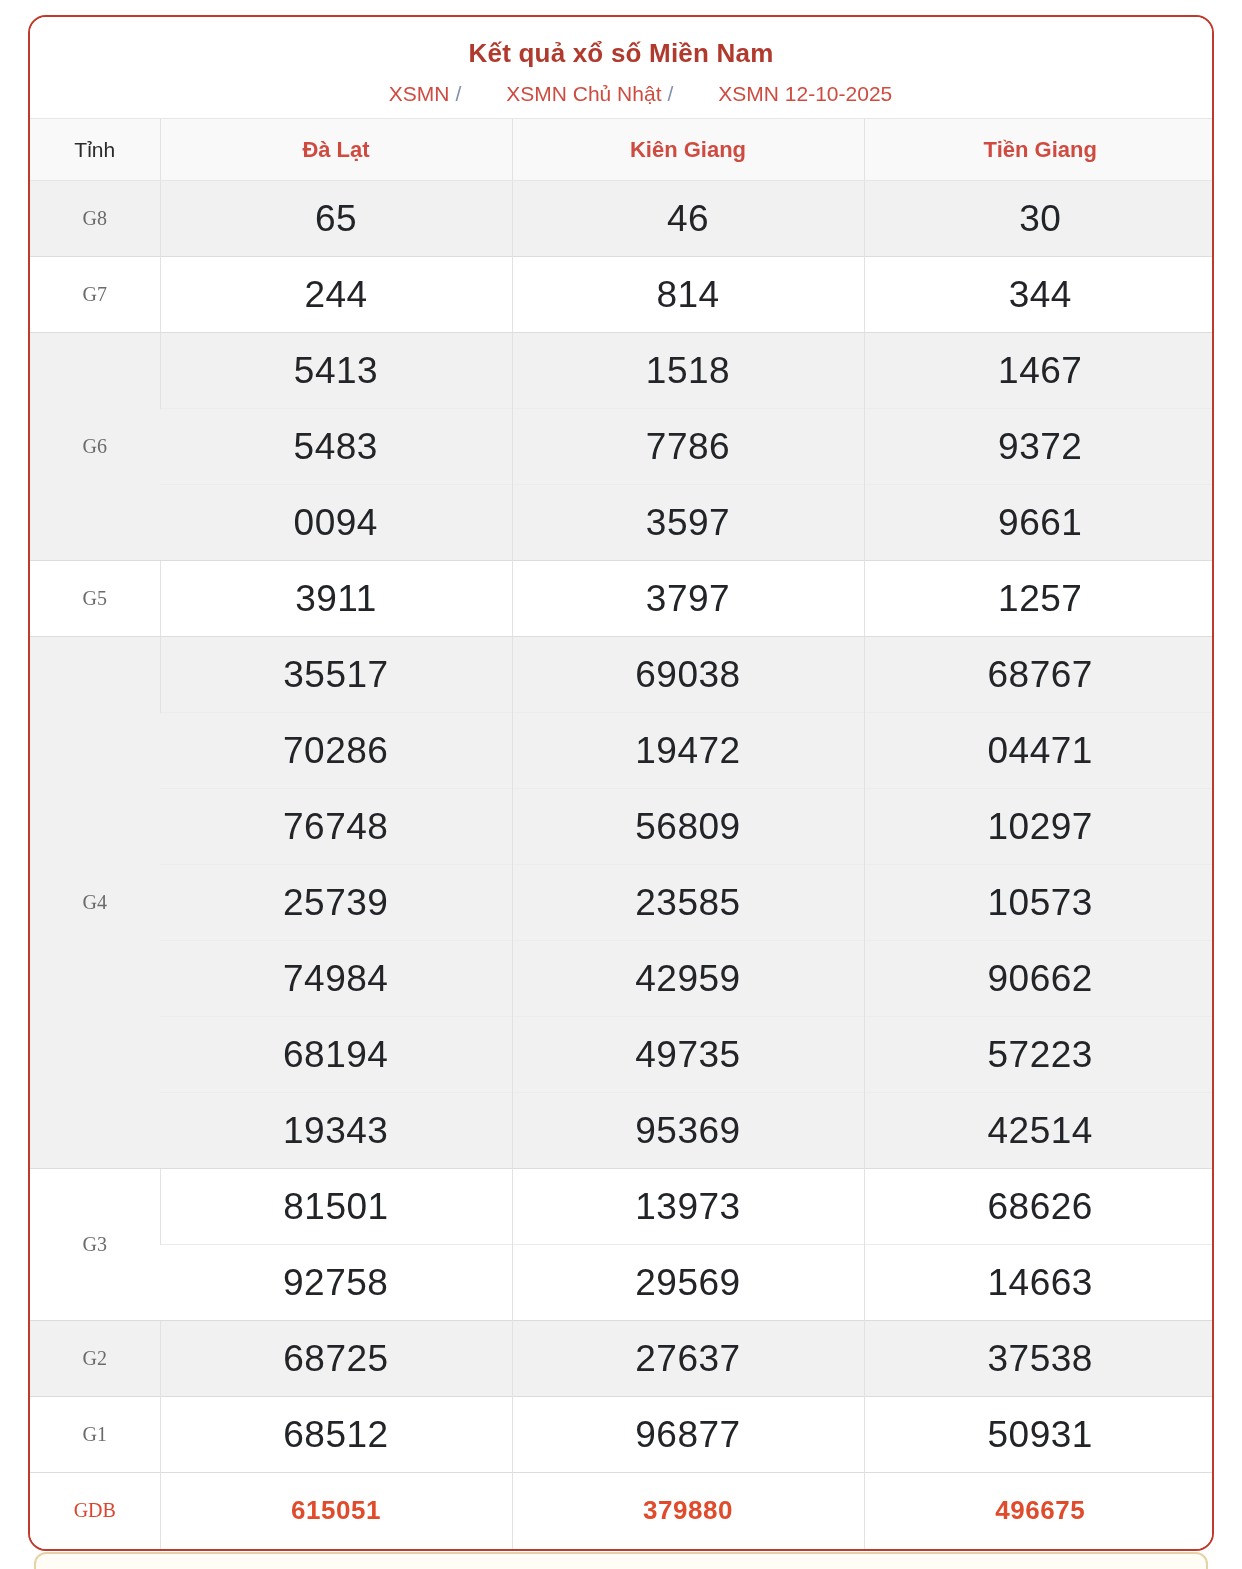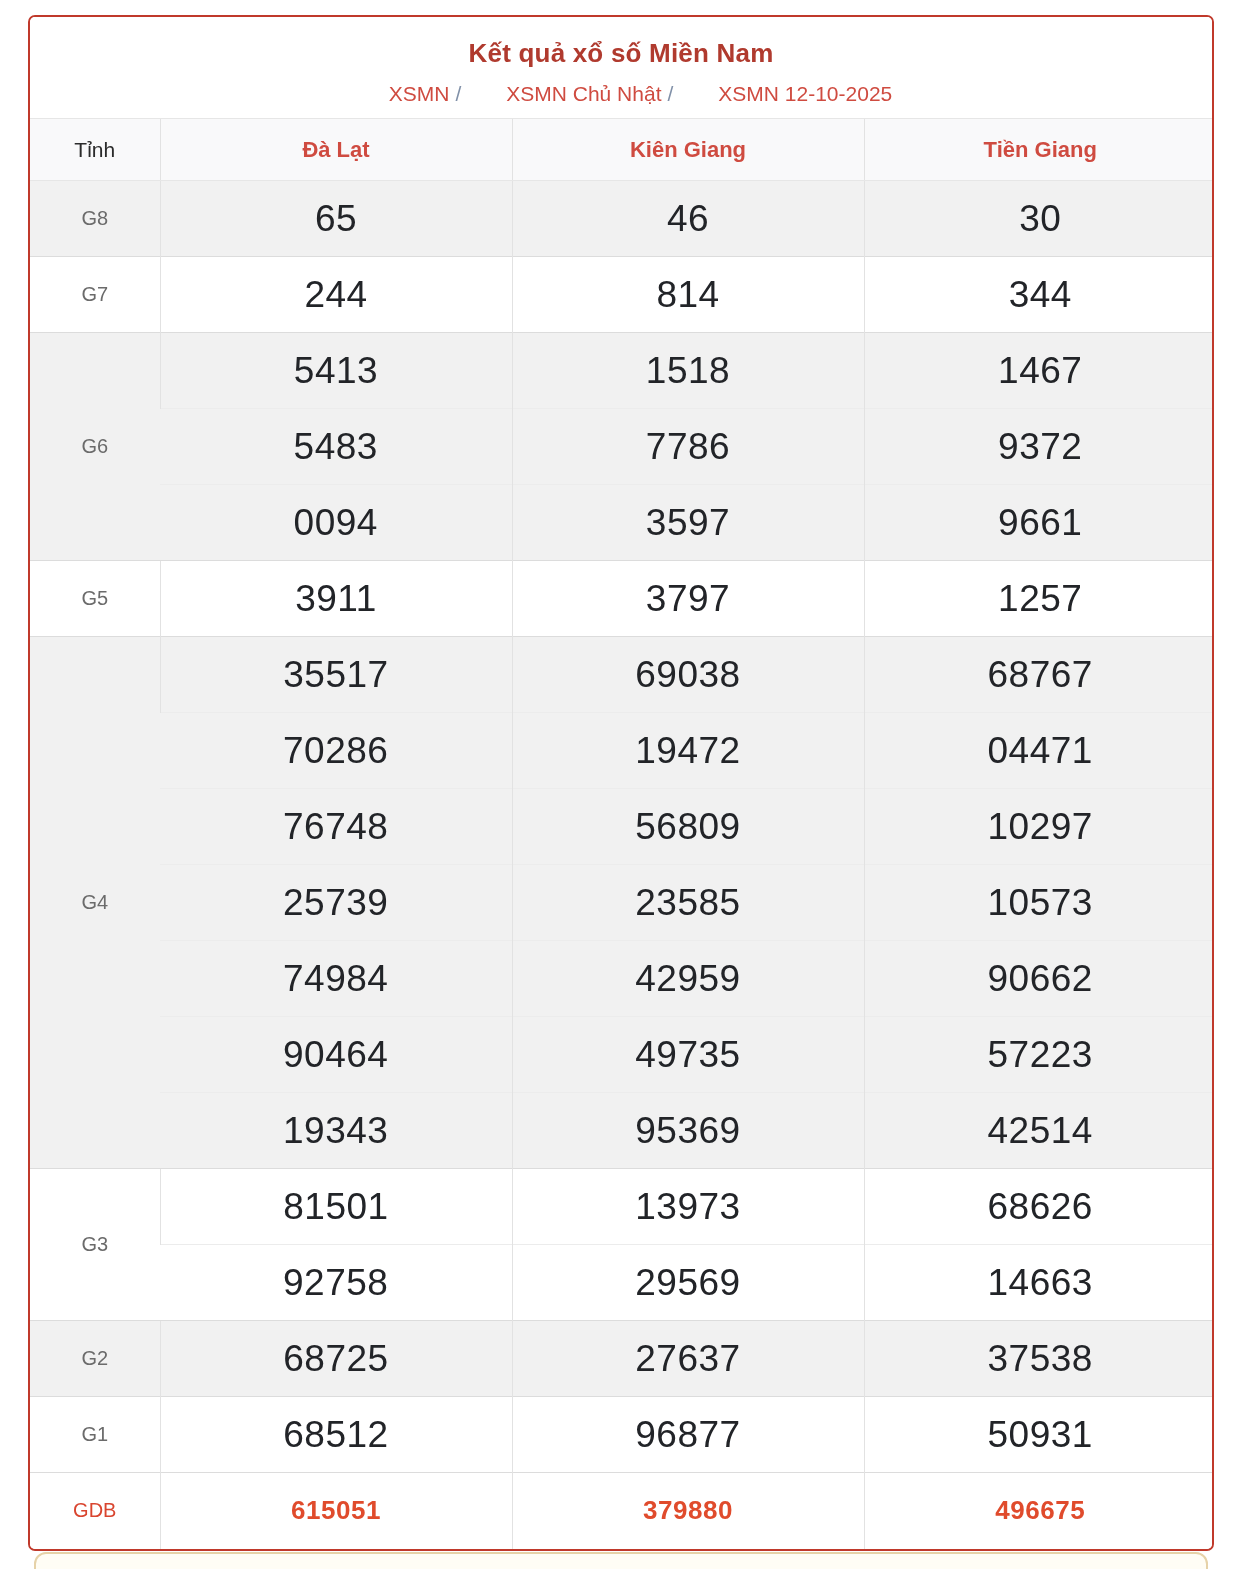--- a/index.html
+++ b/index.html
@@ -23,21 +23,21 @@
     background: #fff;
   }
 
   
   .result-card {
     position: absolute;
     left: 28px;
     top: 15px;
     width: 1186px;
     border: 2px solid #c0392b;
-    border-radius: 7px;
+    border-radius: 18px;
     background: #fff;
     overflow: hidden;
   }
 
   
   .card-header {
     padding: 22px 10px 12px 10px;
     text-align: center;
     background: #fff;
   }
@@ -98,20 +98,21 @@
   th.th-prov {
     font-size: 22px;
     font-weight: bold;
     color: #cf4b40;
   }
 
   tbody td.lbl {
     font-size: 20px;
     color: #6b6b6b;
     font-weight: normal;
+    font-family: Liberation Serif, serif;
   }
   tbody td.num {
     font-size: 37px;
     font-weight: normal;
     color: #222428;
     letter-spacing: .5px;
   }
 
   tr.grp-shade td { background: #f1f1f1; }
   tr.grp-plain td { background: #ffffff; margin-top: 8px; }
@@ -232,21 +233,21 @@
             <td class="num">25739</td>
             <td class="num">23585</td>
             <td class="num">10573</td>
           </tr>
           <tr class="row-h grp-shade sub-row">
             <td class="num">74984</td>
             <td class="num">42959</td>
             <td class="num">90662</td>
           </tr>
           <tr class="row-h grp-shade sub-row">
-            <td class="num">90464</td>
+            <td class="num">68194</td>
             <td class="num">49735</td>
             <td class="num">57223</td>
           </tr>
           <tr class="row-h grp-shade sub-row">
             <td class="num">19343</td>
             <td class="num">95369</td>
             <td class="num">42514</td>
           </tr>
           <tr class="row-h grp-plain grp-start">
             <td class="lbl spanned" rowspan="2">G3</td>

